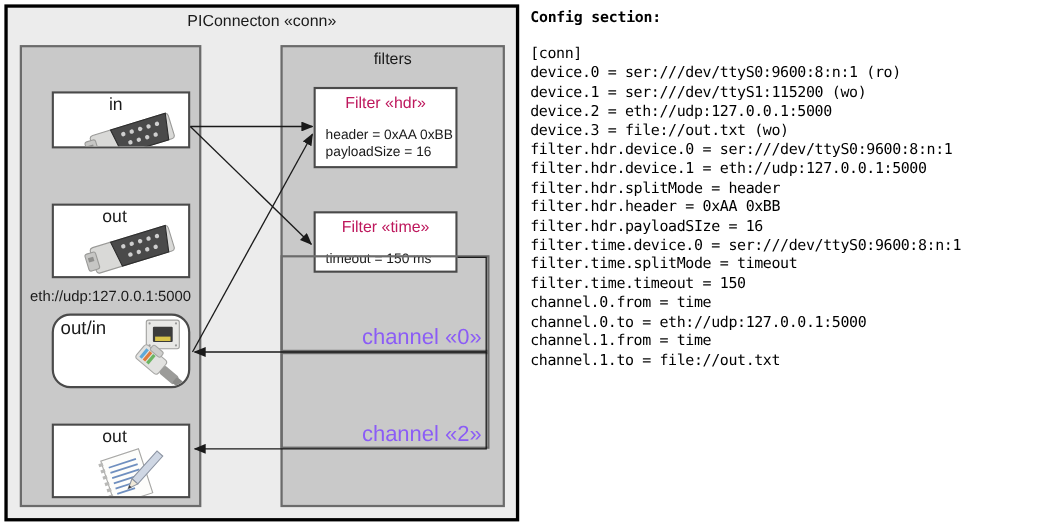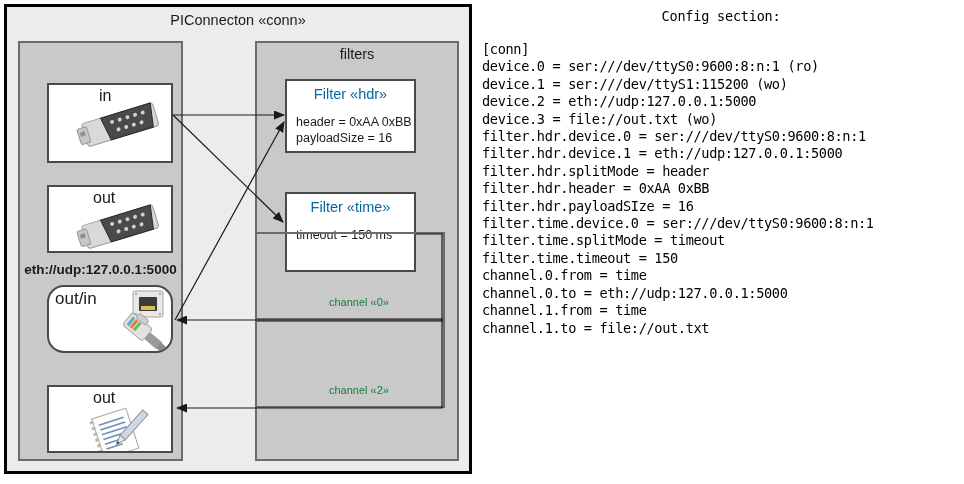--- a/index.html
+++ b/index.html
@@ -30,38 +30,38 @@
              white-space:nowrap;}
 
   .devbox{position:absolute;background:#ffffff;border:2px solid #4a4a4a;
           box-sizing:border-box;overflow:hidden;}
 
   .dev-io{position:absolute;font-size:16px;color:#1a1a1a;z-index:3;}
 
   .filterbox{position:absolute;background:#ffffff;border:2px solid #4a4a4a;
              box-sizing:border-box;}
   .filterbox .fb-title{position:absolute;top:5px;left:0;width:100%;
-             text-align:center;font-size:14.5px;color:#0369a1;}
+             text-align:center;font-size:14.5px;color:#be185d;}
   .filterbox .fb-attrs{position:absolute;left:9px;top:33px;font-size:12.5px;
              line-height:16px;color:#1a1a1a;}
 
   .chanbox{position:absolute;border:2px solid #6b6b6b;box-sizing:border-box;
            background:transparent;}
-  .chan-label{position:absolute;font-size:11px;color:#15803d;white-space:nowrap;}
+  .chan-label{position:absolute;font-size:20px;color:#8b5cf6;white-space:nowrap;}
 
   
   .icon{position:absolute;}
 
   
   .serial-svg{position:absolute;}
 
   
   #config{position:absolute;left:482px;top:8px;width:478px;}
   .cfg-head{font-family:"DejaVu Sans Mono","Liberation Mono",monospace;
-            font-size:13.5px;font-weight:normal;color:#000;letter-spacing:-0.2px;text-align:center;}
+            font-size:13.5px;font-weight:bold;color:#000;letter-spacing:-0.2px;}
   .cfg-body{margin-top:17px;
             font-family:"DejaVu Sans Mono","Liberation Mono",monospace;
             font-size:13.6px;line-height:17.4px;color:#000;
             white-space:pre;letter-spacing:-0.35px;}
 
   svg.wires{position:absolute;left:0;top:0;width:468px;height:470px;
             pointer-events:none;overflow:visible;}
 </style>
 </head>
 <body>
@@ -69,21 +69,21 @@
 <div id="root">
 
   <div id="diagram">
 
     <div class="outer-box"></div>
 
     <div class="title">PIConnecton «conn»</div>
 
     <div class="panel devpanel"></div>
 
-    <div class="devbox" style="left:43px;top:79px;width:126px;height:80px;text-decoration:underline;">
+    <div class="devbox" style="left:43px;top:79px;width:126px;height:52px;text-decoration:underline;">
       <span class="dev-io" style="left:50px;top:2px;">in</span>
       <svg class="serial-svg" style="left:18px;top:12px;" width="104" height="54" viewBox="0 0 104 54">
         <g transform="rotate(-17 52 27)">
           <rect x="16" y="16" width="74" height="24" rx="3" fill="#d9d9d7" stroke="#9a9a98" stroke-width="1"></rect>
           <path d="M36 16 L88 16 L84 40 L40 40 Z" fill="#4a4a4a" stroke="#2c2c2c" stroke-width="1"></path>
           <g fill="#cfcfcf">
             <circle cx="46" cy="23" r="2"></circle>
               <circle cx="54" cy="23" r="2"></circle>
             <circle cx="62" cy="23" r="2"></circle>
               <circle cx="70" cy="23" r="2"></circle>
@@ -115,21 +115,21 @@
               <circle cx="58" cy="32" r="2"></circle>
             <circle cx="66" cy="32" r="2"></circle>
               <circle cx="74" cy="32" r="2"></circle>
           </g>
           <rect x="10" y="20" width="10" height="16" rx="2" fill="#c6c6c4" stroke="#9a9a98" stroke-width="1"></rect>
           <rect x="12" y="24" width="5" height="4" fill="#8f8f8d"></rect>
         </g>
       </svg>
     </div>
 
-    <div class="dev-label" style="left:14px;top:258px;width:165px;font-weight:bold;">eth://udp:127.0.0.1:5000</div>
+    <div class="dev-label" style="left:14px;top:258px;width:165px;">eth://udp:127.0.0.1:5000</div>
     <div class="devbox" style="left:43px;top:281px;width:126px;height:68px;border-radius:17px;">
       <span class="dev-io" style="left:6px;top:2px;font-size:17px;">out/in</span>
       <svg class="icon" style="left:58px;top:2px;" width="66" height="62" viewBox="0 0 66 62">
         <rect x="26" y="2" width="30" height="26" rx="2" fill="#e8e8e6" stroke="#a0a09e" stroke-width="1"></rect>
         <rect x="32" y="8" width="18" height="14" rx="1" fill="#3b3b3b"></rect>
         <rect x="34" y="17" width="14" height="4" fill="#d8c34a"></rect>
         <circle cx="29" cy="5" r="1" fill="#999"></circle>
           <circle cx="53" cy="5" r="1" fill="#999"></circle>
         <circle cx="29" cy="25" r="1" fill="#999"></circle>
           <circle cx="53" cy="25" r="1" fill="#999"></circle>
@@ -179,21 +179,21 @@
     <div class="panel-title" style="left:251px;top:42px;width:204px;">filters</div>
 
     <div class="filterbox" style="left:281px;top:75px;width:131px;height:74px;">
       <div class="fb-title">Filter «hdr»</div>
       <div class="fb-attrs">
         <div>header = 0xAA 0xBB</div>
         <div>payloadSize = 16</div>
       </div>
     </div>
 
-    <div class="filterbox" style="left:281px;top:188px;width:131px;height:80px;">
+    <div class="filterbox" style="left:281px;top:188px;width:131px;height:56px;">
       <div class="fb-title">Filter «time»</div>
       <div class="fb-attrs">
         <div>timeout = 150 ms</div>
       </div>
     </div>
 
     <div class="chanbox" style="left:251px;top:228px;width:190px;height:88px;"></div>
     <div class="chan-label" style="left:325px;top:292px;">channel «0»</div>
 
     <div class="chanbox" style="left:251px;top:316px;width:190px;height:88px;"></div>

